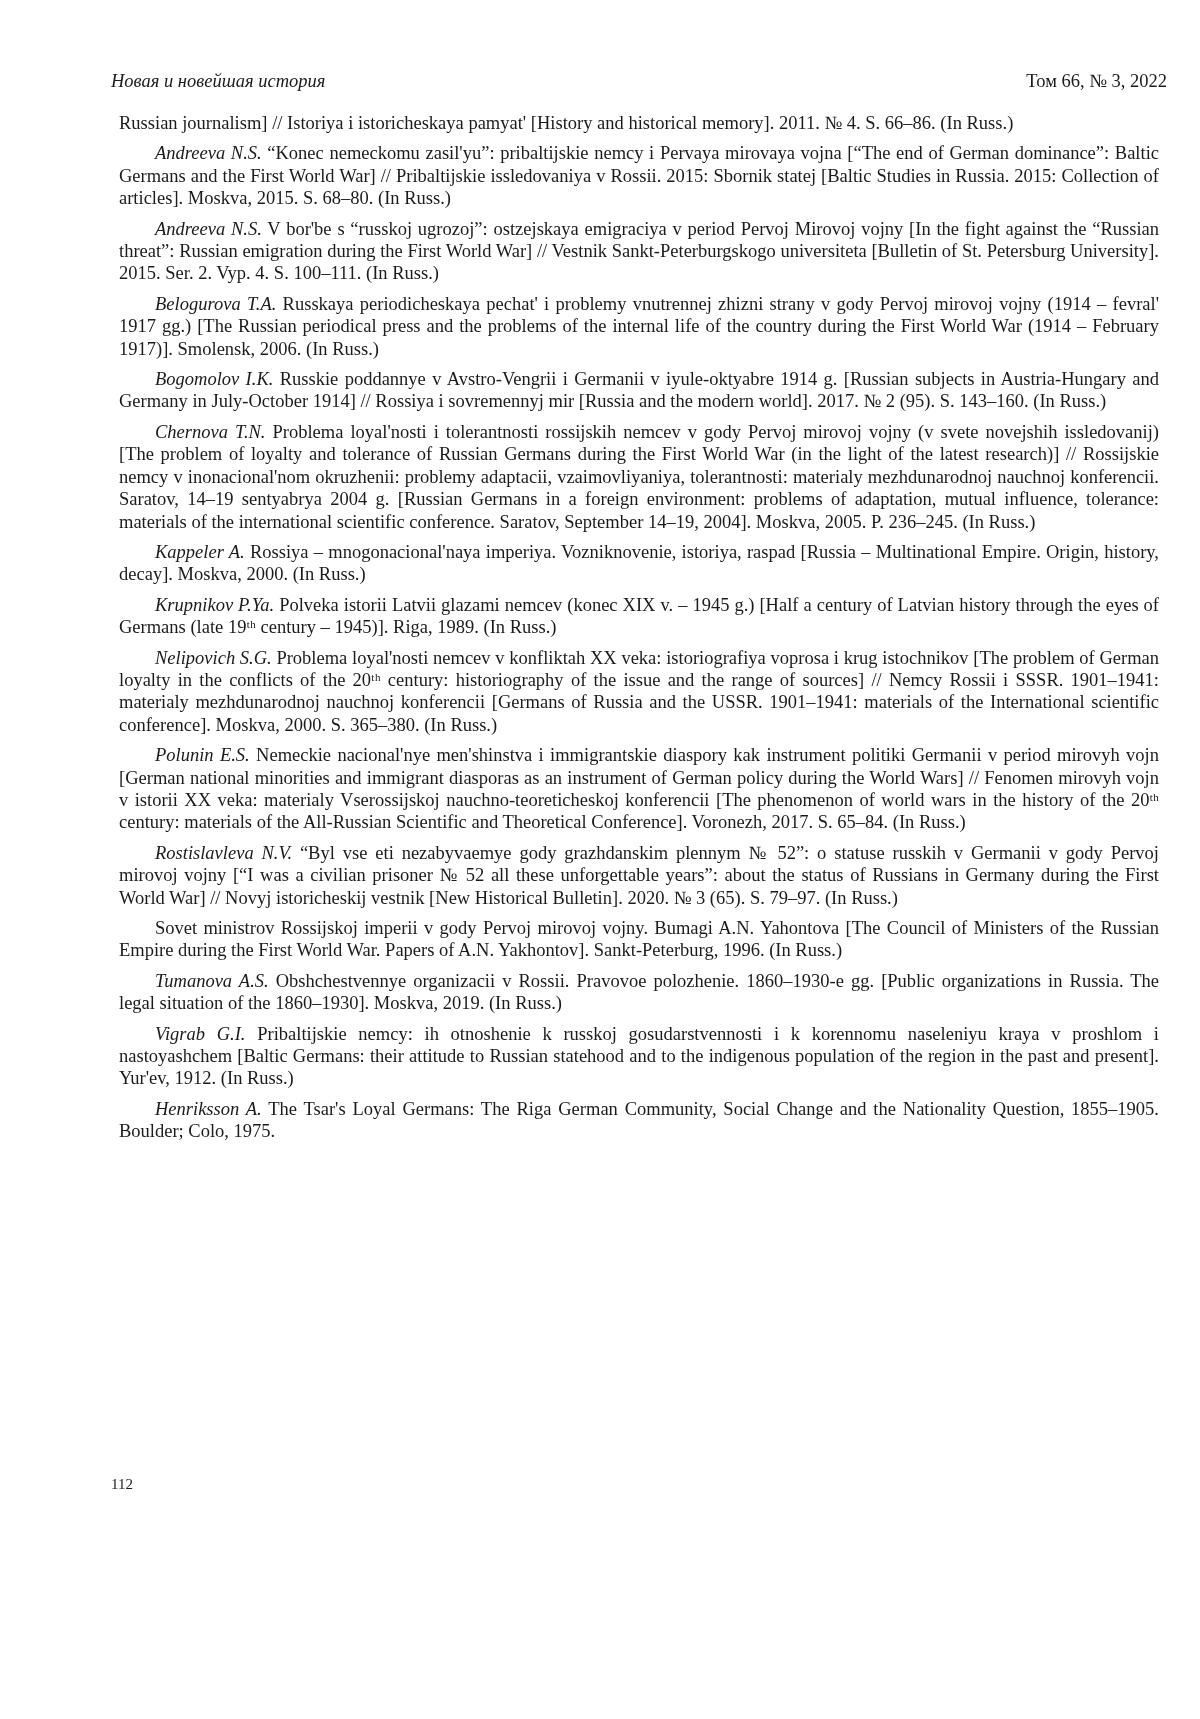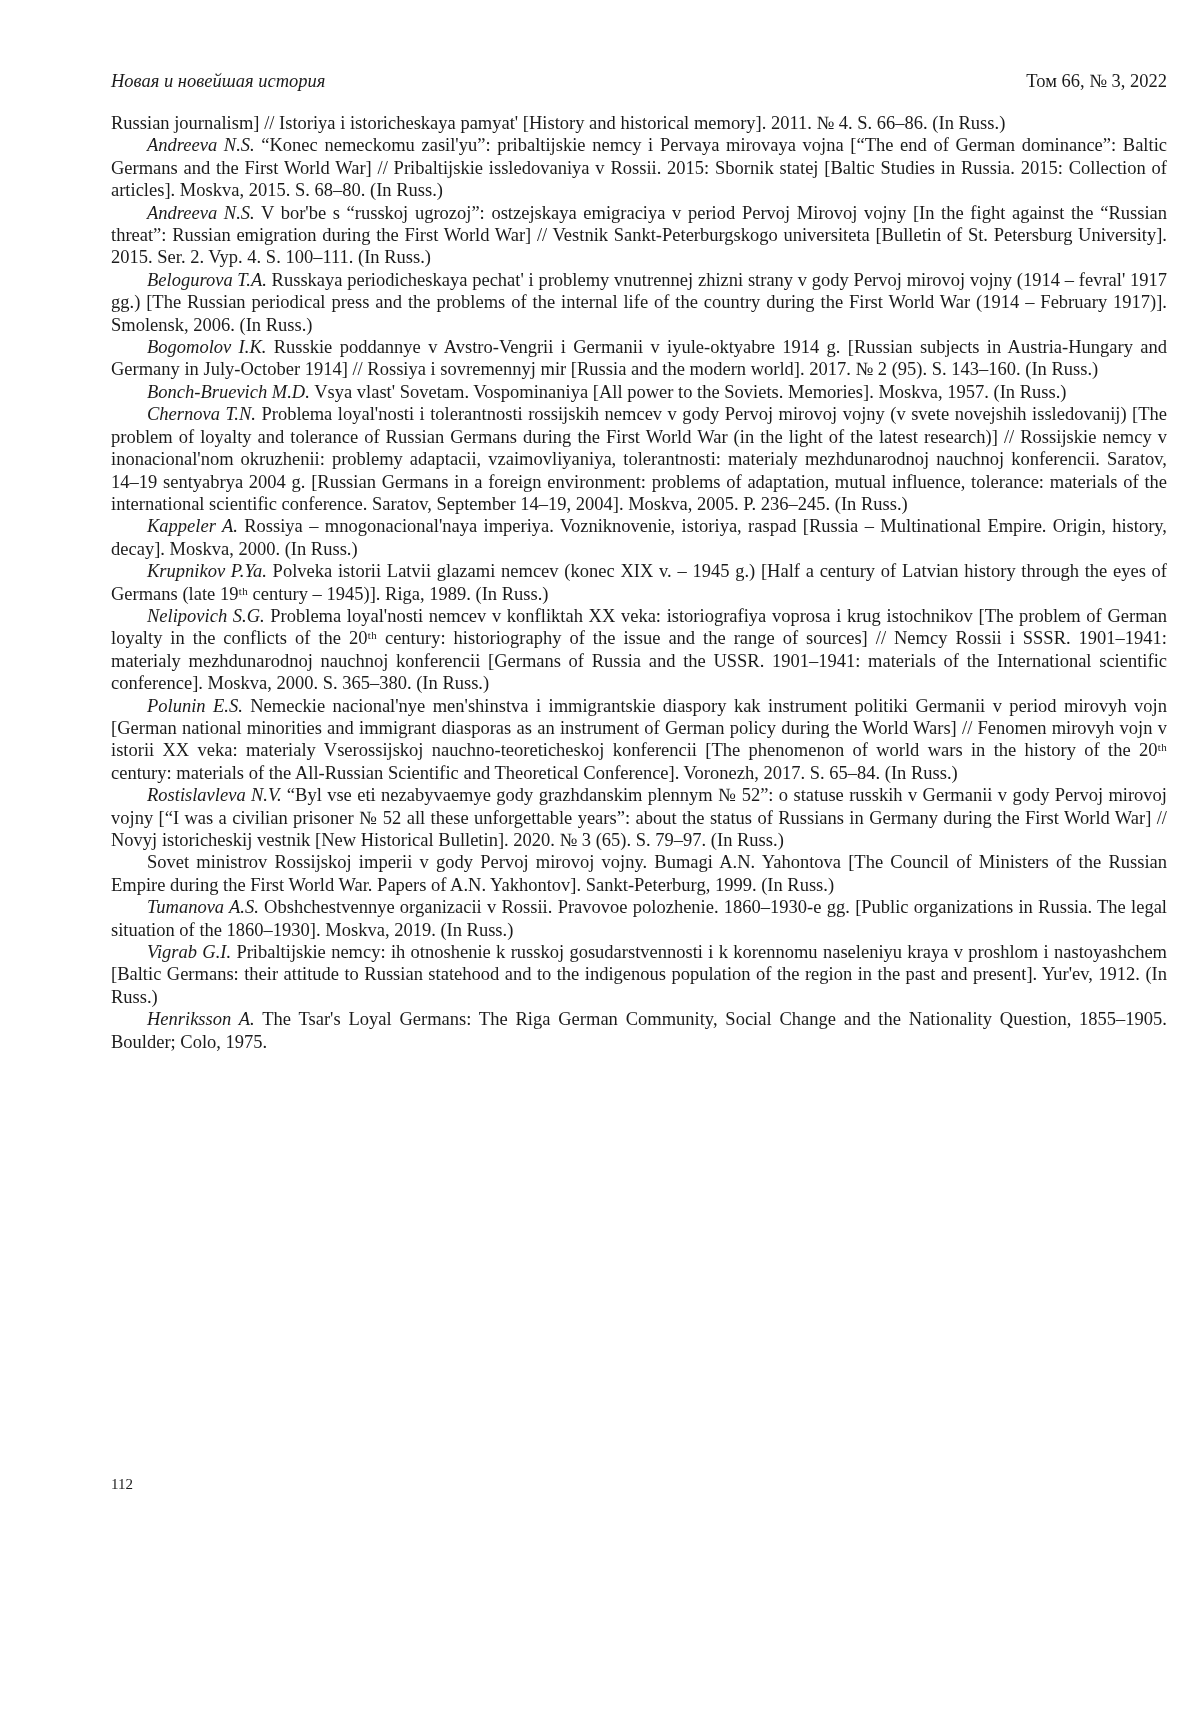--- a/index.html
+++ b/index.html
@@ -32,21 +32,21 @@
     line-height: 22px;
     margin-bottom: 20px;
   }
   .running-head .journal {
     font-style: italic;
   }
   .references {
     margin: 0;
   }
   .entry {
-    margin: 0;
+    margin: 8px;
     font-size: 18.5px;
     line-height: 22.4px;
     text-align: justify;
     text-indent: 36px;
   }
   .entry.no-indent {
     text-indent: 0;
   }
   .entry .author {
     font-style: italic;
@@ -72,36 +72,35 @@
   <p class="entry no-indent"><i class="author"></i><span class="ref-text">Russian journalism] // Istoriya i istoricheskaya pamyat' [History and historical memory]. 2011. № 4. S. 66–86. (In Russ.)</span></p>
 
   <p class="entry"><i class="author">Andreeva N.S.</i><span class="ref-text"> “Konec nemeckomu zasil'yu”: pribaltijskie nemcy i Pervaya mirovaya vojna [“The end of German dominance”: Baltic Germans and the First World War] // Pribaltijskie issledovaniya v Rossii. 2015: Sbornik statej [Baltic Studies in Russia. 2015: Collection of articles]. Moskva, 2015. S. 68–80. (In Russ.)</span></p>
 
   <p class="entry"><i class="author">Andreeva N.S.</i><span class="ref-text"> V bor'be s “russkoj ugrozoj”: ostzejskaya emigraciya v period Pervoj Mirovoj vojny [In the fight against the “Russian threat”: Russian emigration during the First World War] // Vestnik Sankt-Peterburgskogo universiteta [Bulletin of St. Petersburg University]. 2015. Ser. 2. Vyp. 4. S. 100–111. (In Russ.)</span></p>
 
   <p class="entry"><i class="author">Belogurova T.A.</i><span class="ref-text"> Russkaya periodicheskaya pechat' i problemy vnutrennej zhizni strany v gody Pervoj mirovoj vojny (1914 – fevral' 1917 gg.) [The Russian periodical press and the problems of the internal life of the country during the First World War (1914 – February 1917)]. Smolensk, 2006. (In Russ.)</span></p>
 
   <p class="entry"><i class="author">Bogomolov I.K.</i><span class="ref-text"> Russkie poddannye v Avstro-Vengrii i Germanii v iyule-oktyabre 1914 g. [Russian subjects in Austria-Hungary and Germany in July-October 1914] // Rossiya i sovremennyj mir [Russia and the modern world]. 2017. № 2 (95). S. 143–160. (In Russ.)</span></p>
 
-  <p class="entry"><i class="author">Bonch-Bruevich M.D.</i><span class="ref-text"> Vsya vlast' Sovetam. Vospominaniya [All power to the Soviets. Memories]. Moskva, 1957. (In Russ.)</span></p>
 
   <p class="entry"><i class="author">Chernova T.N.</i><span class="ref-text"> Problema loyal'nosti i tolerantnosti rossijskih nemcev v gody Pervoj mirovoj vojny (v svete novejshih issledovanij) [The problem of loyalty and tolerance of Russian Germans during the First World War (in the light of the latest research)] // Rossijskie nemcy v inonacional'nom okruzhenii: problemy adaptacii, vzaimovliyaniya, tolerantnosti: materialy mezhdunarodnoj nauchnoj konferencii. Saratov, 14–19 sentyabrya 2004 g. [Russian Germans in a foreign environment: problems of adaptation, mutual influence, tolerance: materials of the international scientific conference. Saratov, September 14–19, 2004]. Moskva, 2005. P. 236–245. (In Russ.)</span></p>
 
   <p class="entry"><i class="author">Kappeler A.</i><span class="ref-text"> Rossiya – mnogonacional'naya imperiya. Vozniknovenie, istoriya, raspad [Russia – Multinational Empire. Origin, history, decay]. Moskva, 2000. (In Russ.)</span></p>
 
   <p class="entry"><i class="author">Krupnikov P.Ya.</i><span class="ref-text"> Polveka istorii Latvii glazami nemcev (konec XIX v. – 1945 g.) [Half a century of Latvian history through the eyes of Germans (late 19ᵗʰ century – 1945)]. Riga, 1989. (In Russ.)</span></p>
 
 
   <p class="entry"><i class="author">Nelipovich S.G.</i><span class="ref-text"> Problema loyal'nosti nemcev v konfliktah XX veka: istoriografiya voprosa i krug istochnikov [The problem of German loyalty in the conflicts of the 20ᵗʰ century: historiography of the issue and the range of sources] // Nemcy Rossii i SSSR. 1901–1941: materialy mezhdunarodnoj nauchnoj konferencii [Germans of Russia and the USSR. 1901–1941: materials of the International scientific conference]. Moskva, 2000. S. 365–380. (In Russ.)</span></p>
 
   <p class="entry"><i class="author">Polunin E.S.</i><span class="ref-text"> Nemeckie nacional'nye men'shinstva i immigrantskie diaspory kak instrument politiki Germanii v period mirovyh vojn [German national minorities and immigrant diasporas as an instrument of German policy during the World Wars] // Fenomen mirovyh vojn v istorii XX veka: materialy Vserossijskoj nauchno-teoreticheskoj konferencii [The phenomenon of world wars in the history of the 20ᵗʰ century: materials of the All-Russian Scientific and Theoretical Conference]. Voronezh, 2017. S. 65–84. (In Russ.)</span></p>
 
   <p class="entry"><i class="author">Rostislavleva N.V.</i><span class="ref-text"> “Byl vse eti nezabyvaemye gody grazhdanskim plennym № 52”: o statuse russkih v Germanii v gody Pervoj mirovoj vojny [“I was a civilian prisoner № 52 all these unforgettable years”: about the status of Russians in Germany during the First World War] // Novyj istoricheskij vestnik [New Historical Bulletin]. 2020. № 3 (65). S. 79–97. (In Russ.)</span></p>
 
-  <p class="entry"><i class="author"></i><span class="ref-text">Sovet ministrov Rossijskoj imperii v gody Pervoj mirovoj vojny. Bumagi A.N. Yahontova [The Council of Ministers of the Russian Empire during the First World War. Papers of A.N. Yakhontov]. Sankt-Peterburg, 1999. (In Russ.)</span></p>
+  <p class="entry"><i class="author"></i><span class="ref-text">Sovet ministrov Rossijskoj imperii v gody Pervoj mirovoj vojny. Bumagi A.N. Yahontova [The Council of Ministers of the Russian Empire during the First World War. Papers of A.N. Yakhontov]. Sankt-Peterburg, 1996. (In Russ.)</span></p>
 
   <p class="entry"><i class="author">Tumanova A.S.</i><span class="ref-text"> Obshchestvennye organizacii v Rossii. Pravovoe polozhenie. 1860–1930-e gg. [Public organizations in Russia. The legal situation of the 1860–1930]. Moskva, 2019. (In Russ.)</span></p>
 
   <p class="entry"><i class="author">Vigrab G.I.</i><span class="ref-text"> Pribaltijskie nemcy: ih otnoshenie k russkoj gosudarstvennosti i k korennomu naseleniyu kraya v proshlom i nastoyashchem [Baltic Germans: their attitude to Russian statehood and to the indigenous population of the region in the past and present]. Yur'ev, 1912. (In Russ.)</span></p>
 
 
 
   <p class="entry"><i class="author">Henriksson A.</i><span class="ref-text"> The Tsar's Loyal Germans: The Riga German Community, Social Change and the Nationality Question, 1855–1905. Boulder; Colo, 1975.</span></p>
 </section>
 

